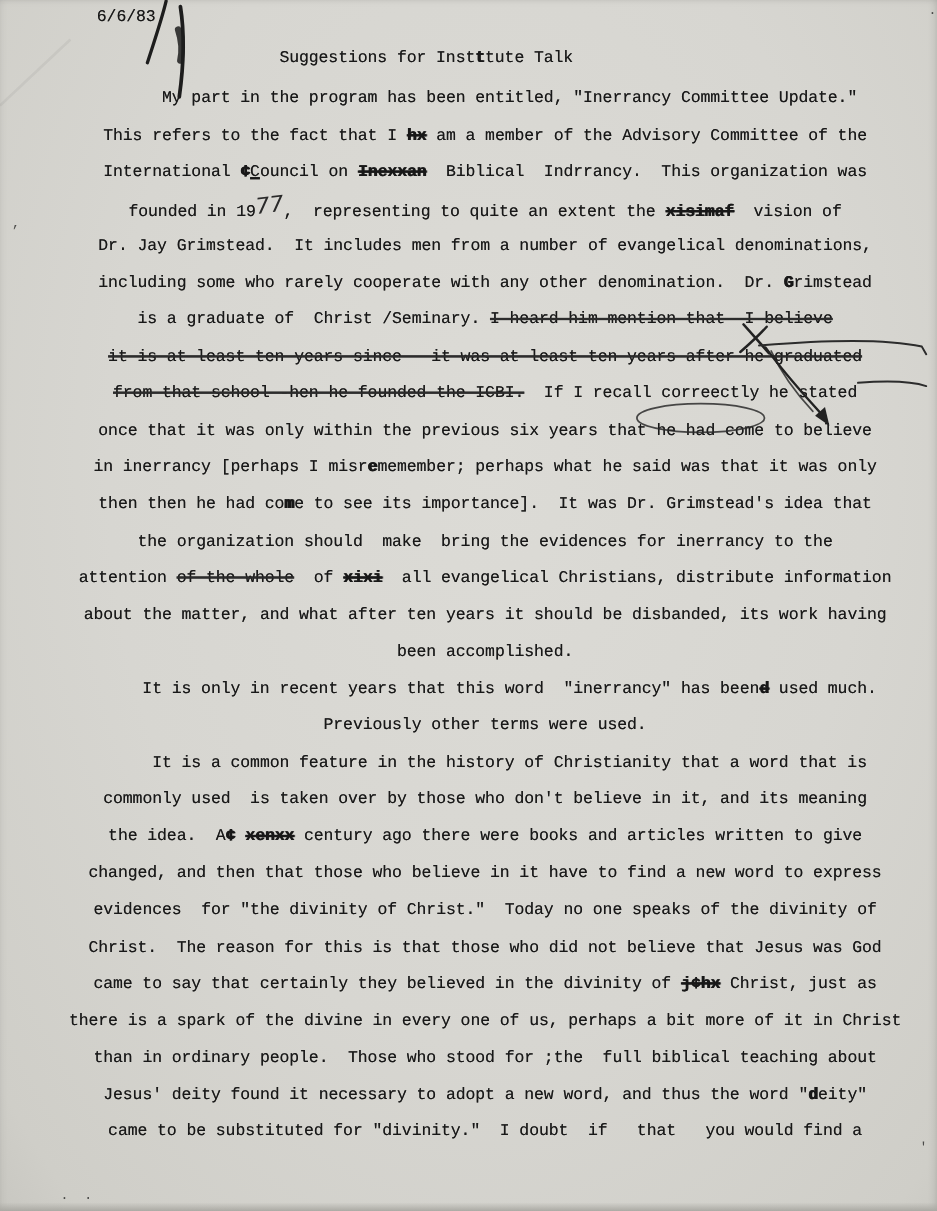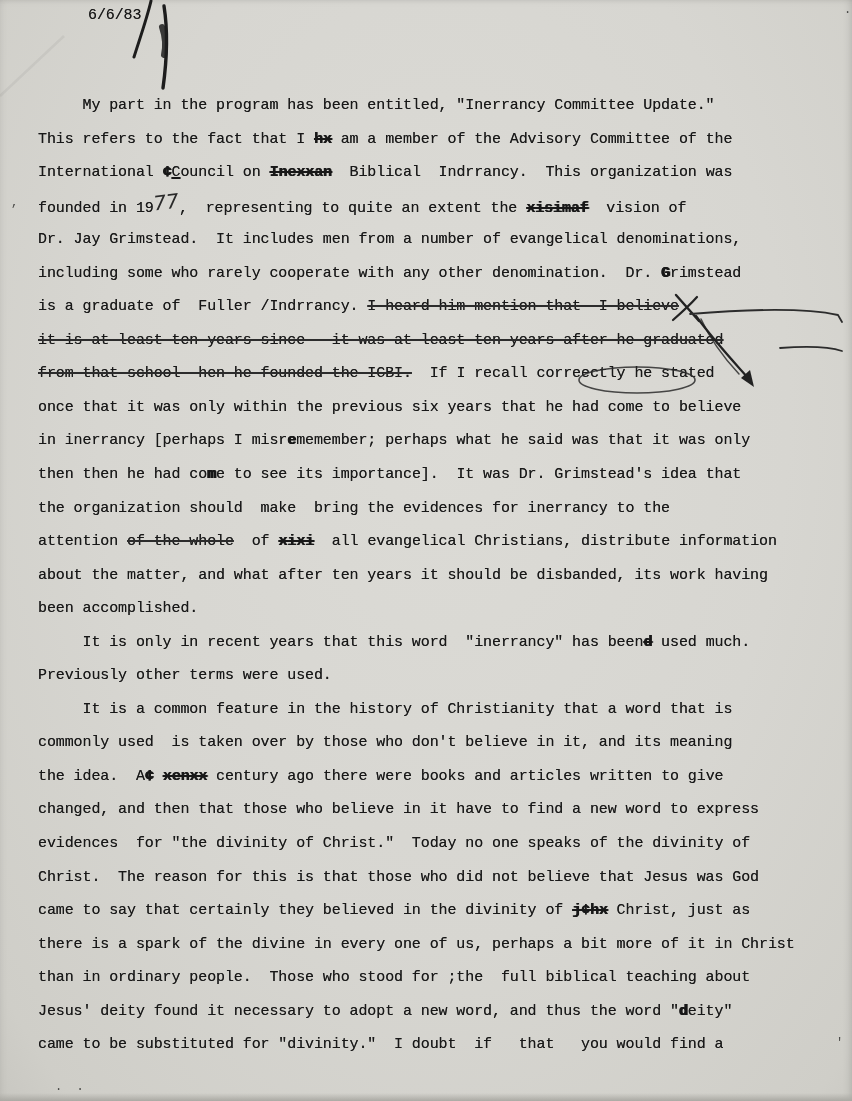--- a/index.html
+++ b/index.html
@@ -6,48 +6,49 @@
   body{width:852px;height:1101px;background:#9a9994;font-family:"Liberation Mono","DejaVu Sans Mono",monospace;}
   .page{
     position:relative;width:852px;height:1101px;overflow:hidden;
     background:radial-gradient(ellipse at 52% 38%, #dcdbd6 0%, #d7d6d1 55%, #cfcec8 92%, #c8c7c1 100%);
     box-shadow:inset -5px 0 8px -4px rgba(0,0,0,.14), inset 5px 0 8px -5px rgba(0,0,0,.08), inset 0 4px 8px -5px rgba(0,0,0,.10);
     color:#181818;
   }
   .typed{font-size:15px;letter-spacing:-0.1px;text-shadow:0 0 .5px rgba(10,10,10,.65);}
   .date{position:absolute;left:88px;top:7px;}
   .title{position:absolute;left:254px;top:44px;}
-  .docbody{position:absolute;left:38px;top:97px;width:806px;}
+  .docbody{position:absolute;left:38px;top:81px;width:806px;text-align:center;}
   .line{height:33.55px;white-space:pre;}
   .seg-n{}
   .seg-ts{font-weight:bold;text-decoration:line-through;text-decoration-thickness:2px;text-shadow:.6px 0 0 currentColor;}
   .seg-hs{text-decoration:line-through;text-decoration-thickness:1.7px;text-decoration-color:#2c2c2c;}
   .seg-ov{font-weight:bold;text-shadow:.8px 0 0 currentColor, -0.3px 0 0 currentColor;}
   .seg-u{text-decoration:underline;text-decoration-thickness:1.5px;}
   .seg-hw{display:inline-block;font-family:"DejaVu Sans",sans-serif;font-style:italic;font-size:20px;line-height:15px;transform:rotate(-7deg) translateY(-3px);color:#2a2a2a;text-shadow:none;}
   .marks{position:absolute;left:0;top:0;pointer-events:none;}
   .speck{position:absolute;color:#4a4a48;font-size:12px;text-shadow:none;}
   .bottom-band{position:absolute;left:0;right:0;bottom:0;height:8px;background:linear-gradient(to bottom, rgba(140,139,133,0), #abaaa4);}
 </style>
 </head>
 <body>
 
 <div class="page">
 
   <div class="typed date">6/6/83</div>
 
+  <div class="typed title"><span class="seg-n">Suggestions for Inst</span><span class="seg-ov">t</span><span class="seg-n">tute Talk</span></div>
 
   <div class="typed docbody">
       <div class="line"><span class="seg-n">     My part in the program has been entitled, "Inerrancy Committee Update."</span></div>
       <div class="line"><span class="seg-n">This refers to the fact that I </span><span class="seg-ts">hx</span><span class="seg-n"> am a member of the Advisory Committee of the</span></div>
       <div class="line"><span class="seg-n">International </span><span class="seg-ov">¢</span><span class="seg-u">C</span><span class="seg-n">ouncil on </span><span class="seg-ts">Inexxan</span><span class="seg-n">  Biblical  Indrrancy.  This organization was</span></div>
       <div class="line"><span class="seg-n">founded in 19</span><span class="seg-hw">77</span><span class="seg-n">,  representing to quite an extent the </span><span class="seg-ts">xisimaf</span><span class="seg-n">  vision of</span></div>
       <div class="line"><span class="seg-n">Dr. Jay Grimstead.  It includes men from a number of evangelical denominations,</span></div>
       <div class="line"><span class="seg-n">including some who rarely cooperate with any other denomination.  Dr. </span><span class="seg-ov">G</span><span class="seg-n">rimstead</span></div>
-      <div class="line"><span class="seg-n">is a graduate of  Fuller /Indrrancy. </span><span class="seg-hs">I heard him mention that  I believe</span></div>
+      <div class="line"><span class="seg-n">is a graduate of  Christ /Seminary. </span><span class="seg-hs">I heard him mention that  I believe</span></div>
       <div class="line"><span class="seg-hs">it is at least ten years since   it was at least ten years after he graduated</span></div>
       <div class="line"><span class="seg-hs">from that school -hen he founded the ICBI.</span><span class="seg-n">  If I recall correectly he stated</span></div>
       <div class="line"><span class="seg-n">once that it was only within the previous six years that he had come to believe</span></div>
       <div class="line"><span class="seg-n">in inerrancy [perhaps I misr</span><span class="seg-ov">e</span><span class="seg-n">memember; perhaps what he said was that it was only</span></div>
       <div class="line"><span class="seg-n">then then he had co</span><span class="seg-ov">m</span><span class="seg-n">e to see its importance].  It was Dr. Grimstead's idea that</span></div>
       <div class="line"><span class="seg-n">the organization should  make  bring the evidences for inerrancy to the</span></div>
       <div class="line"><span class="seg-n">attention </span><span class="seg-hs">of the whole</span><span class="seg-n">  of </span><span class="seg-ts">xixi</span><span class="seg-n">  all evangelical Christians, distribute information</span></div>
       <div class="line"><span class="seg-n">about the matter, and what after ten years it should be disbanded, its work having</span></div>
       <div class="line"><span class="seg-n">been accomplished.</span></div>
       <div class="line"><span class="seg-n">     It is only in recent years that this word  "inerrancy" has been</span><span class="seg-ts">d</span><span class="seg-n"> used much.</span></div>

